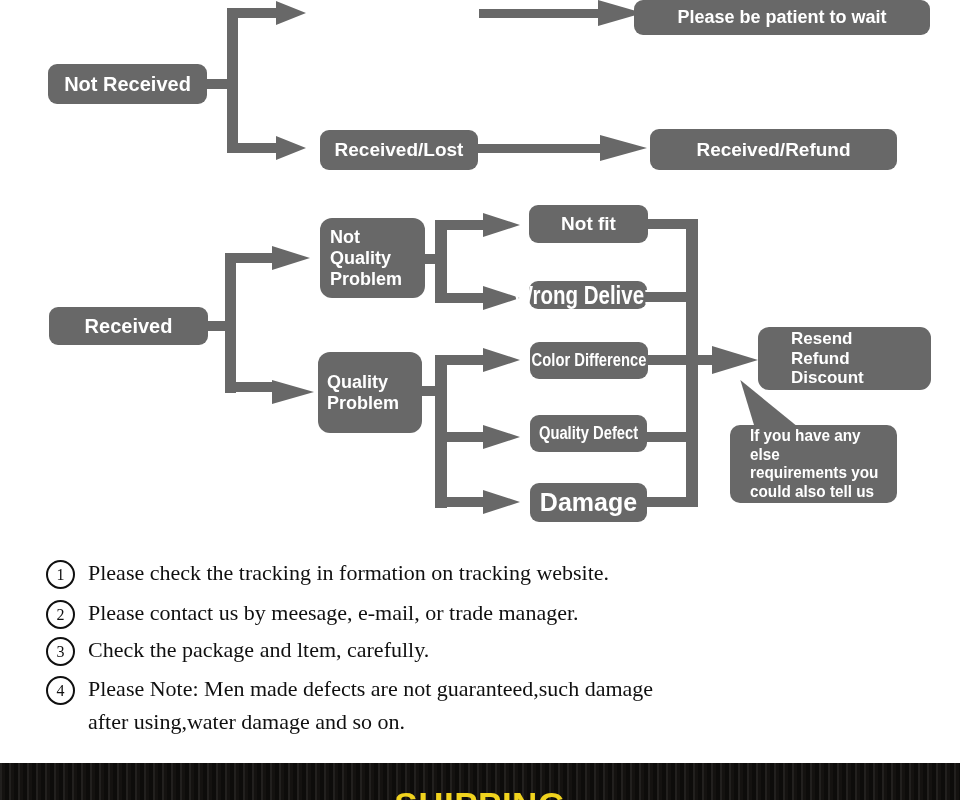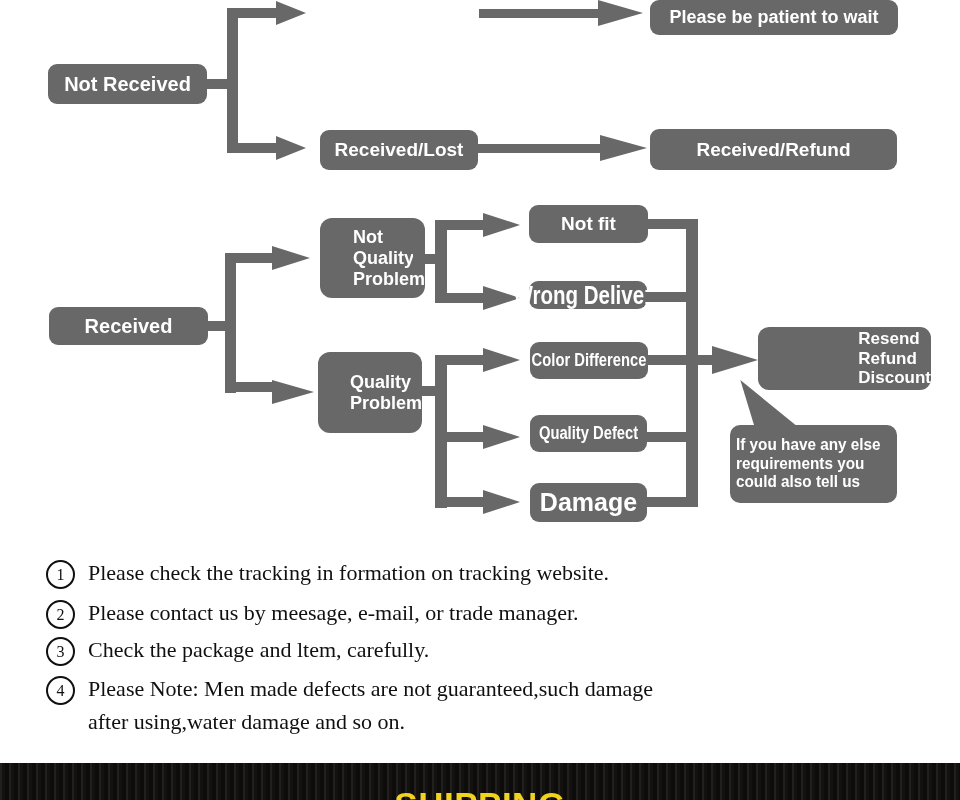--- a/index.html
+++ b/index.html
@@ -2,21 +2,21 @@
 <html><head>
 <meta charset="utf-8">
 <style>
   html,body{margin:0;padding:0;background:#ffffff;}
   #app{position:relative;width:960px;height:800px;background:#ffffff;overflow:hidden;
        font-family:"Liberation Sans",sans-serif;}
   
   .node{position:absolute;background:#686868;color:#ffffff;border-radius:9px;
         display:flex;align-items:center;justify-content:center;font-weight:bold;}
   .node .lbl{white-space:pre-line;text-align:center;display:inline-block;}
-  .node.left{justify-content:flex-end;}
+  .node.left{justify-content:flex-start;}
   .node.left .lbl{text-align:left;}
   .narrow .lbl{transform:scaleX(.82);transform-origin:center center;white-space:nowrap;}
   
   .ln{position:absolute;background:#686868;}
   .arr{position:absolute;width:0;height:0;border-style:solid;border-color:transparent;
        border-left-color:#686868;}
   
   .bubble{position:absolute;background:#686868;color:#ffffff;border-radius:10px;
           font-weight:bold;display:flex;align-items:center;}
   .bubble .lbl{white-space:pre-line;transform:scaleX(.9);transform-origin:left center;
@@ -46,21 +46,21 @@
 
   <div class="ln" style="left:206px;top:79px;width:24px;height:10px;"></div>
   <div class="ln" style="left:227px;top:8px;width:11px;height:145px;"></div>
   <div class="ln" style="left:236px;top:8px;width:42px;height:10px;"></div>
   <div class="arr" style="left:276px;top:1px;border-width:12px 0 12px 30px;"></div>
 
 
   <div class="ln" style="left:479px;top:9px;width:121px;height:9px;"></div>
   <div class="arr" style="left:598px;top:0px;border-width:13px 0 13px 45px;"></div>
 
-  <div class="node" style="left:650px;top:0px;width:248px;height:35px;font-size:18px;">
+  <div class="node" style="left:634px;top:0px;width:296px;height:35px;font-size:18px;">
     <span class="lbl">Please be patient to wait</span>
   </div>
 
   <div class="ln" style="left:236px;top:143px;width:42px;height:10px;"></div>
   <div class="arr" style="left:276px;top:136px;border-width:12px 0 12px 30px;"></div>
 
   <div class="node" style="left:320px;top:130px;width:158px;height:40px;font-size:19px;">
     <span class="lbl">Received/Lost</span>
   </div>
 
@@ -135,21 +135,21 @@
   <div class="ln" style="left:686px;top:219px;width:12px;height:288px;"></div>
   <div class="arr" style="left:712px;top:346px;border-width:14px 0 14px 46px;"></div>
 
   <div class="node left" style="left:758px;top:327px;width:140px;height:63px;font-size:17px;border-radius:11px;padding-left:33px;line-height:19.5px;">
     <span class="lbl">Resend
 Refund
 Discount</span>
   </div>
 
   <div class="tail" style="left:736px;top:380px;width:62px;height:47px;"></div>
-  <div class="bubble" style="left:730px;top:425px;width:167px;height:78px;padding-left:0;box-sizing:border-box;justify-content:flex-end;">
+  <div class="bubble" style="left:730px;top:425px;width:167px;height:78px;padding-left:20px;box-sizing:border-box;">
     <span class="lbl">If you have any else
 requirements you
 could also tell us</span>
   </div>
 
   <div class="note" style="left:46px;top:556px;">
     <span class="note-num">1</span>
     <span class="note-text">Please check the tracking in formation on tracking website.</span>
   </div>
   <div class="note" style="left:46px;top:596px;">

